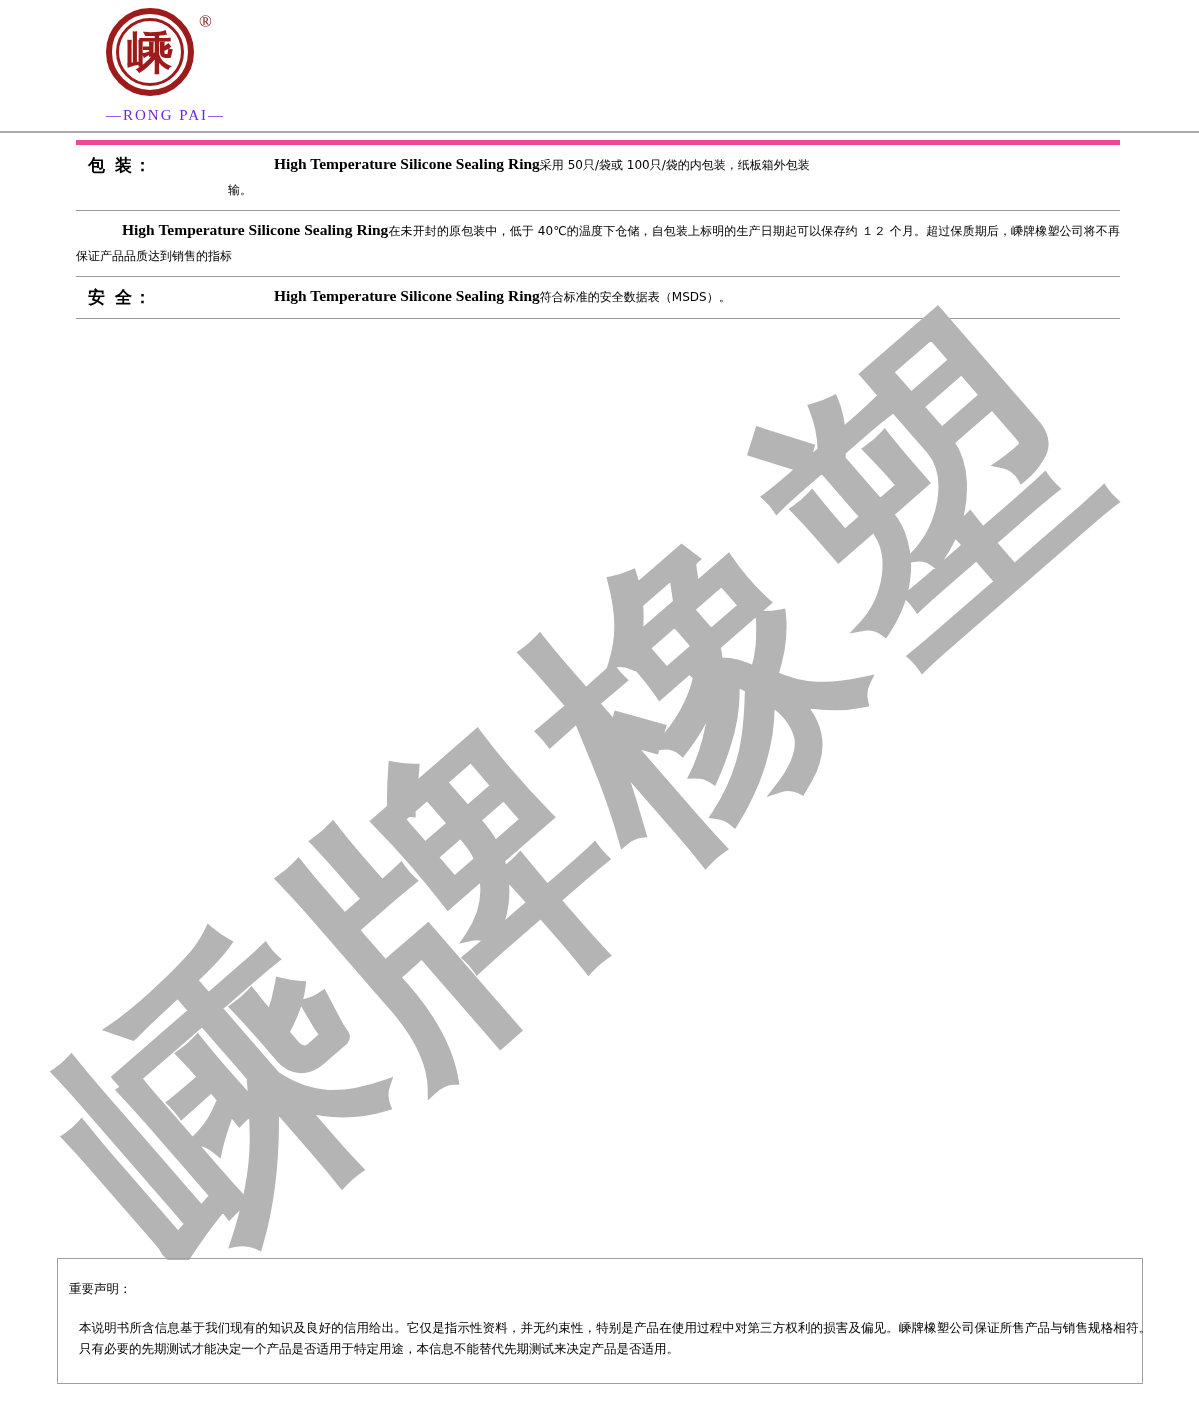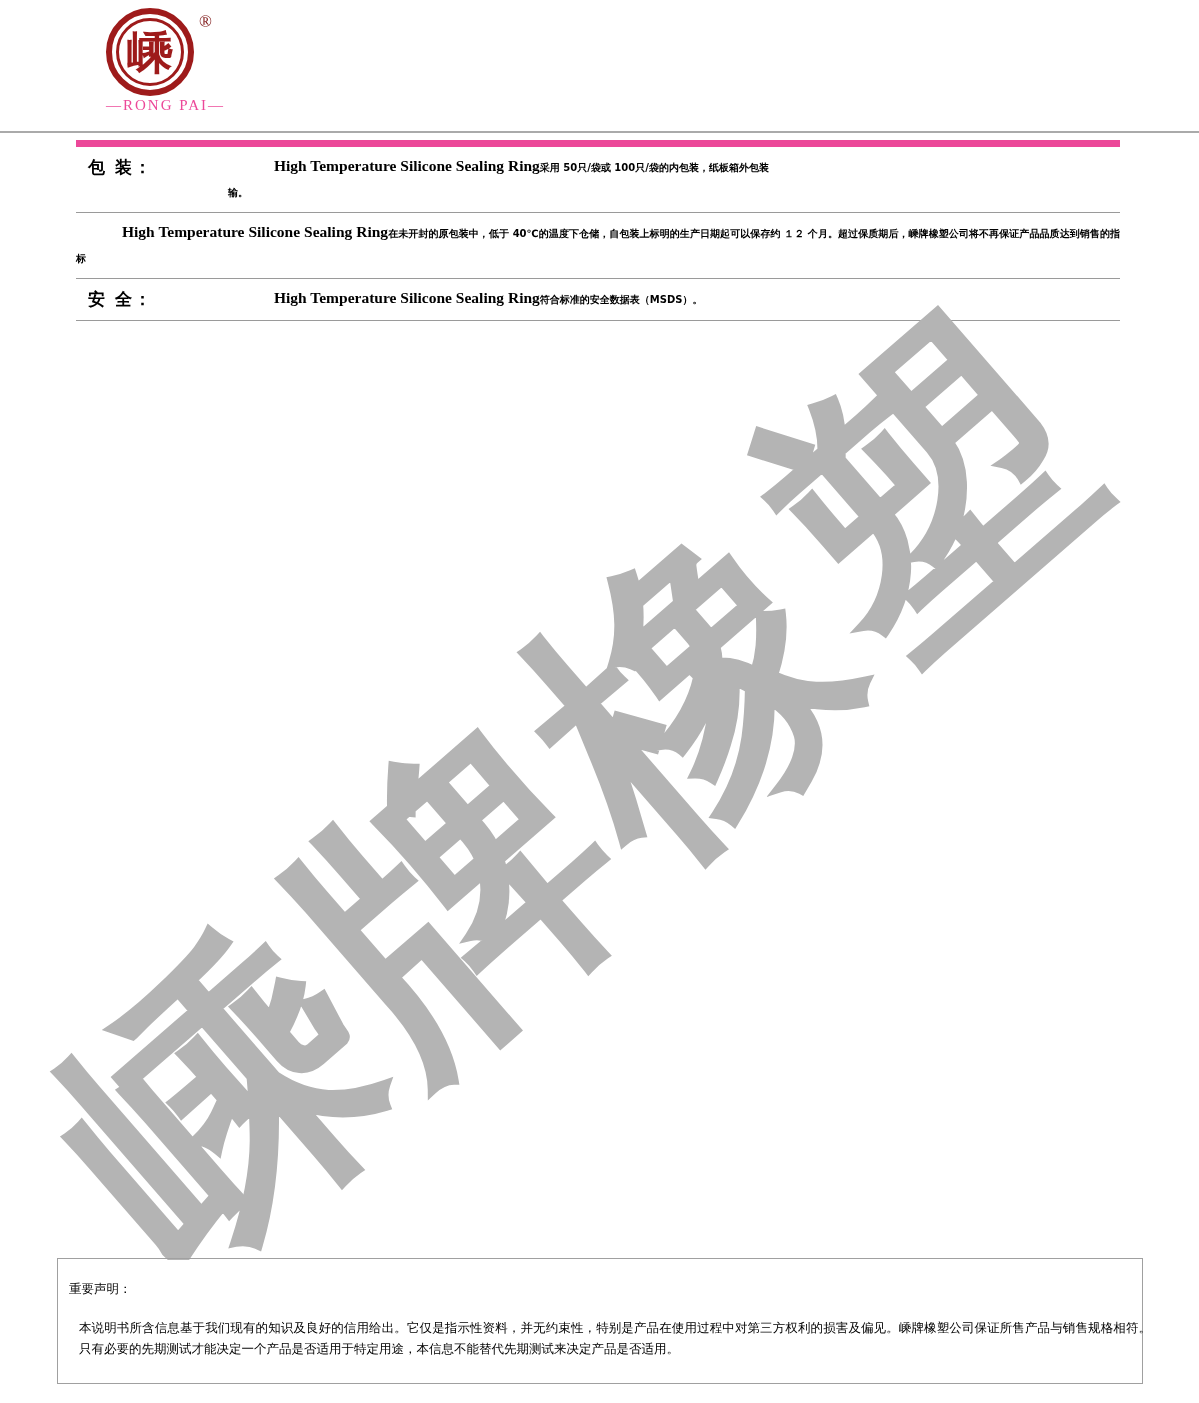--- a/index.html
+++ b/index.html
@@ -78,27 +78,27 @@
     position: absolute;
     left: 121px;
     top: 6px;
     font-family: "Liberation Serif", serif;
     font-size: 17px;
     color: #7d1515;
   }
   #logo-wordmark {
     position: absolute;
     left: 0;
-    top: 91px;
+    top: 101px;
     width: 175px;
     text-align: center;
     font-family: "Liberation Serif", serif;
     font-size: 15px;
     letter-spacing: 2px;
-    color: #ec4899;
+    color: #6d28d9;
     white-space: nowrap;
   }
   #header-rule {
     position: absolute;
     left: 0;
     top: 131px;
     width: 1199px;
     height: 2px;
     background: #aaaaaa;
   }
@@ -110,21 +110,21 @@
     top: 140px;
     width: 1044px;
   }
   .spec-row {
     display: flex;
     align-items: flex-start;
     border-bottom: 1px solid #9a9a9a;
     padding: 7px 0 8px 0;
   }
   .spec-row:first-child {
-    border-top: 7px solid #ec4899;
+    border-top: 5px solid #ec4899;
   }
   .spec-label {
     width: 152px;
     flex: 0 0 152px;
     padding-left: 12px;
     box-sizing: border-box;
     font-family: "DejaVu Sans", sans-serif;
     font-size: 17px;
     font-weight: bold;
     line-height: 26px;
@@ -139,22 +139,22 @@
     text-align: justify;
     color: #000;
   }
   .spec-body b {
     font-family: "Liberation Serif", serif;
     font-weight: bold;
     margin-left: 46px;
   }
   .spec-body .cn {
     font-family: "DejaVu Sans", sans-serif;
-    font-size: 10px;
-    font-weight: bold;
+    font-size: 12px;
+    font-weight: normal;
   }
 
   
   #watermark {
     position: absolute;
     left: 0;
     top: 230px;
     width: 1199px;
     height: 1030px;
     pointer-events: none;

